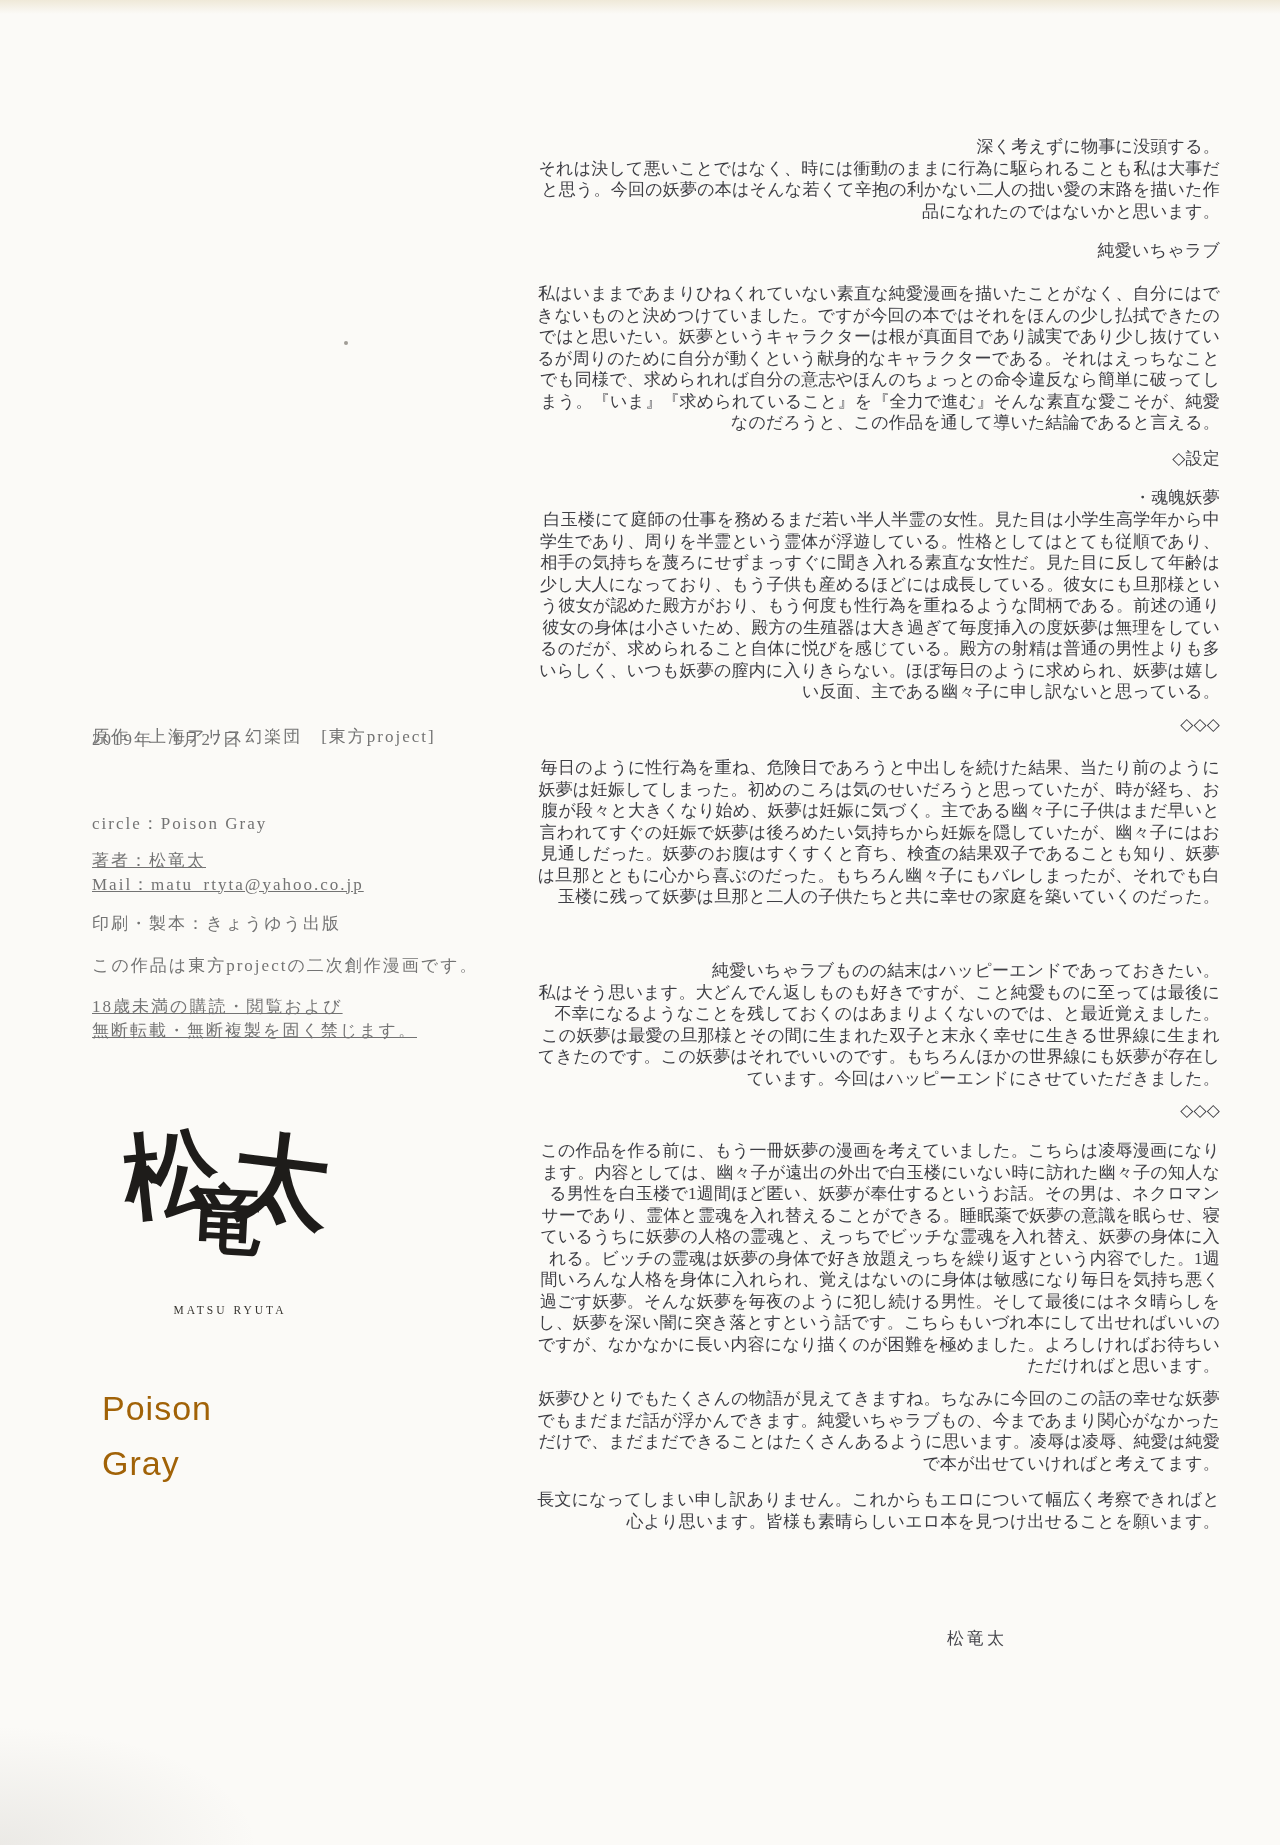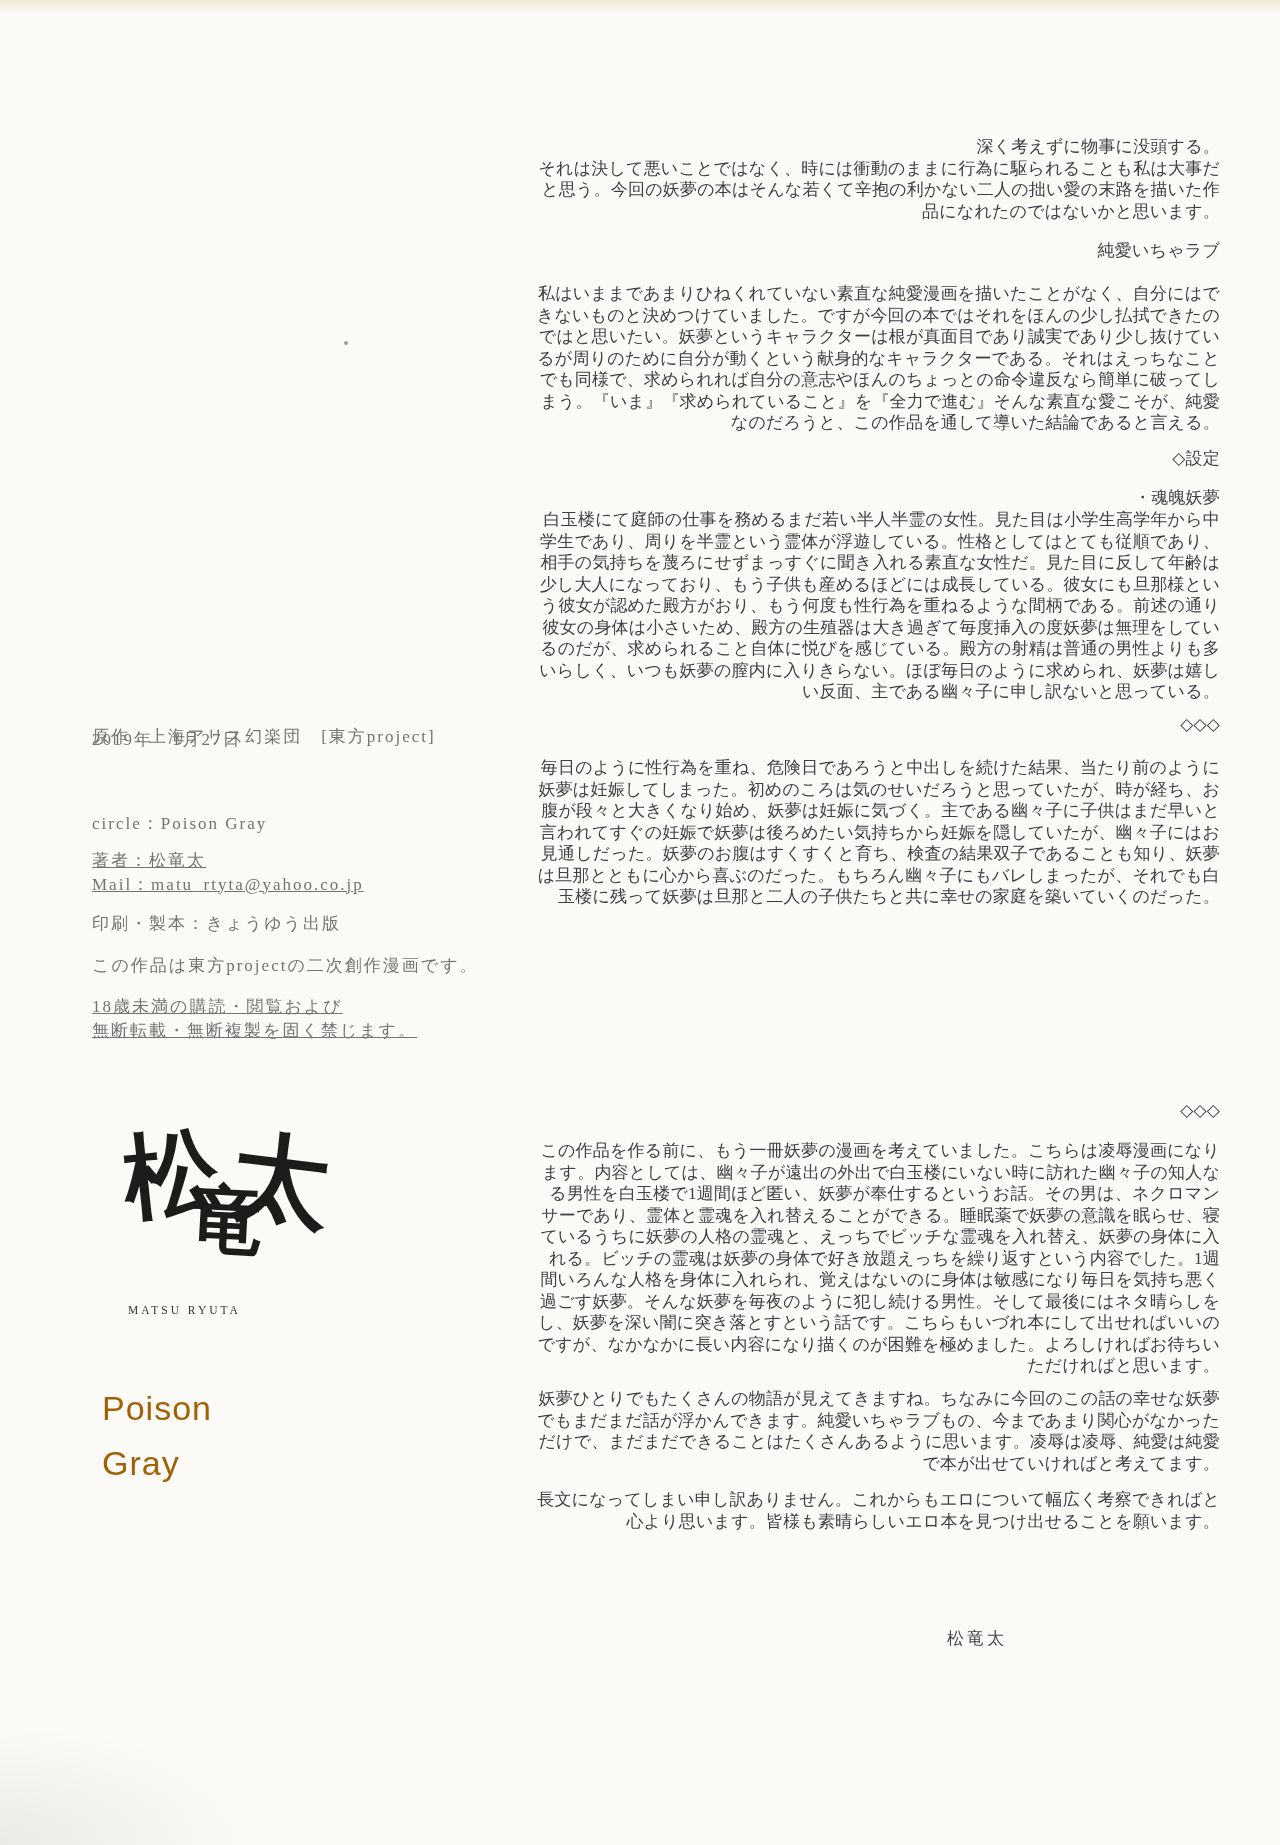--- a/index.html
+++ b/index.html
@@ -51,20 +51,21 @@
     position:absolute;
     font-family:"Liberation Serif","DejaVu Serif",serif;
     font-weight:bold;
     line-height:1;
   }
   .logo-k.k1{ left:-4px; top:2px;  font-size:94px; transform:rotate(-6deg); }
   .logo-k.k2{ left:62px; top:58px; font-size:74px; transform:rotate(3deg); }
   .logo-k.k3{ left:104px; top:6px; font-size:98px; transform:rotate(7deg); }
   .logo-romaji{
     position:absolute; left:128px; top:1304px; width:204px;
+    text-align:center;
     font-size:11.5px; letter-spacing:3px; color:#36342f;
     white-space:pre;
   }
   .circle-name{
     position:absolute; left:102px; top:1381px; width:166px;
     text-align:left;
     font-family:"Liberation Sans","DejaVu Sans",sans-serif;
     font-size:34px; line-height:55px;
     color:#a16207; letter-spacing:1px;
     white-space:pre;
@@ -112,20 +113,26 @@
 いらしく、いつも妖夢の膣内に入りきらない。ほぼ毎日のように求められ、妖夢は嬉し
 い反面、主である幽々子に申し訳ないと思っている。</div>
   <div class="jp" style="top:714px">◇◇◇</div>
   <div class="jp" style="top:757px">毎日のように性行為を重ね、危険日であろうと中出しを続けた結果、当たり前のように
 妖夢は妊娠してしまった。初めのころは気のせいだろうと思っていたが、時が経ち、お
 腹が段々と大きくなり始め、妖夢は妊娠に気づく。主である幽々子に子供はまだ早いと
 言われてすぐの妊娠で妖夢は後ろめたい気持ちから妊娠を隠していたが、幽々子にはお
 見通しだった。妖夢のお腹はすくすくと育ち、検査の結果双子であることも知り、妖夢
 は旦那とともに心から喜ぶのだった。もちろん幽々子にもバレしまったが、それでも白
 玉楼に残って妖夢は旦那と二人の子供たちと共に幸せの家庭を築いていくのだった。</div>
+  <div class="jp" style="top:960px">純愛いちゃラブものの結末はハッピーエンドであっておきたい。
+私はそう思います。大どんでん返しものも好きですが、こと純愛ものに至っては最後に
+不幸になるようなことを残しておくのはあまりよくないのでは、と最近覚えました。
+この妖夢は最愛の旦那様とその間に生まれた双子と末永く幸せに生きる世界線に生まれ
+てきたのです。この妖夢はそれでいいのです。もちろんほかの世界線にも妖夢が存在し
+ています。今回はハッピーエンドにさせていただきました。</div>
   <div class="jp" style="top:1100px">◇◇◇</div>
   <div class="jp" style="top:1140px">この作品を作る前に、もう一冊妖夢の漫画を考えていました。こちらは凌辱漫画になり
 ます。内容としては、幽々子が遠出の外出で白玉楼にいない時に訪れた幽々子の知人な
 る男性を白玉楼で1週間ほど匿い、妖夢が奉仕するというお話。その男は、ネクロマン
 サーであり、霊体と霊魂を入れ替えることができる。睡眠薬で妖夢の意識を眠らせ、寝
 ているうちに妖夢の人格の霊魂と、えっちでビッチな霊魂を入れ替え、妖夢の身体に入
 れる。ビッチの霊魂は妖夢の身体で好き放題えっちを繰り返すという内容でした。1週
 間いろんな人格を身体に入れられ、覚えはないのに身体は敏感になり毎日を気持ち悪く
 過ごす妖夢。そんな妖夢を毎夜のように犯し続ける男性。そして最後にはネタ晴らしを
 し、妖夢を深い闇に突き落とすという話です。こちらもいづれ本にして出せればいいの

